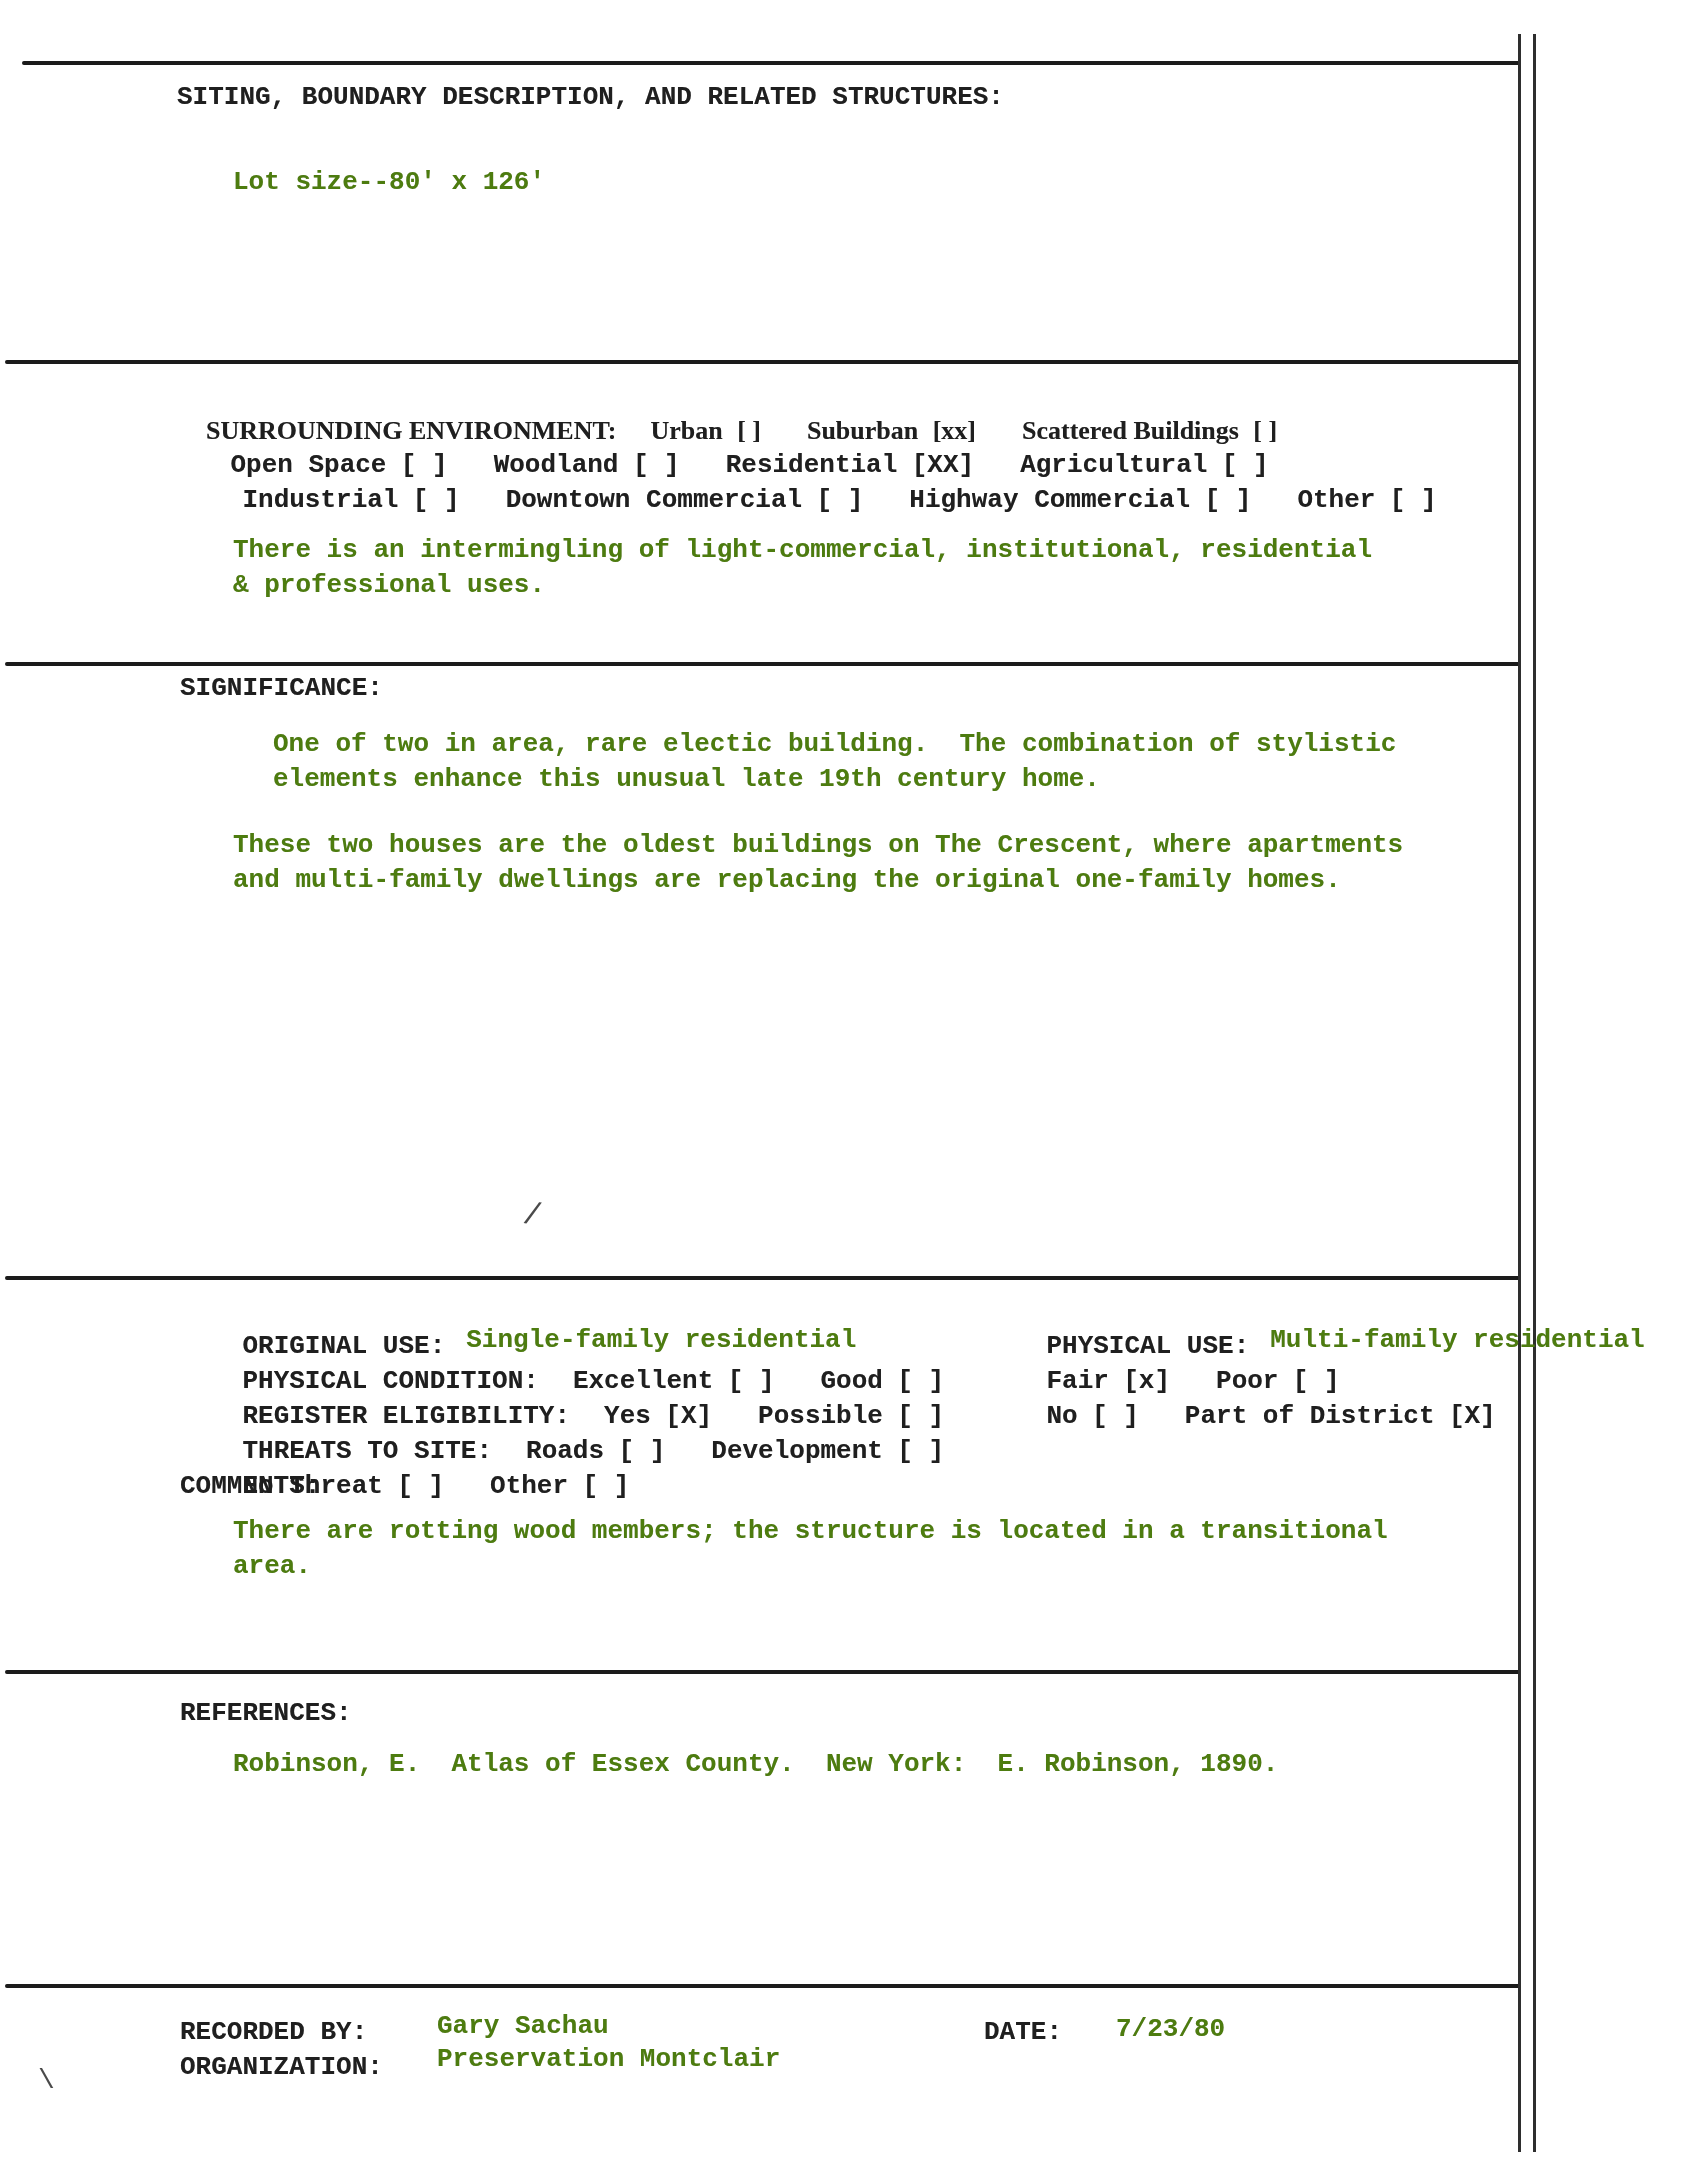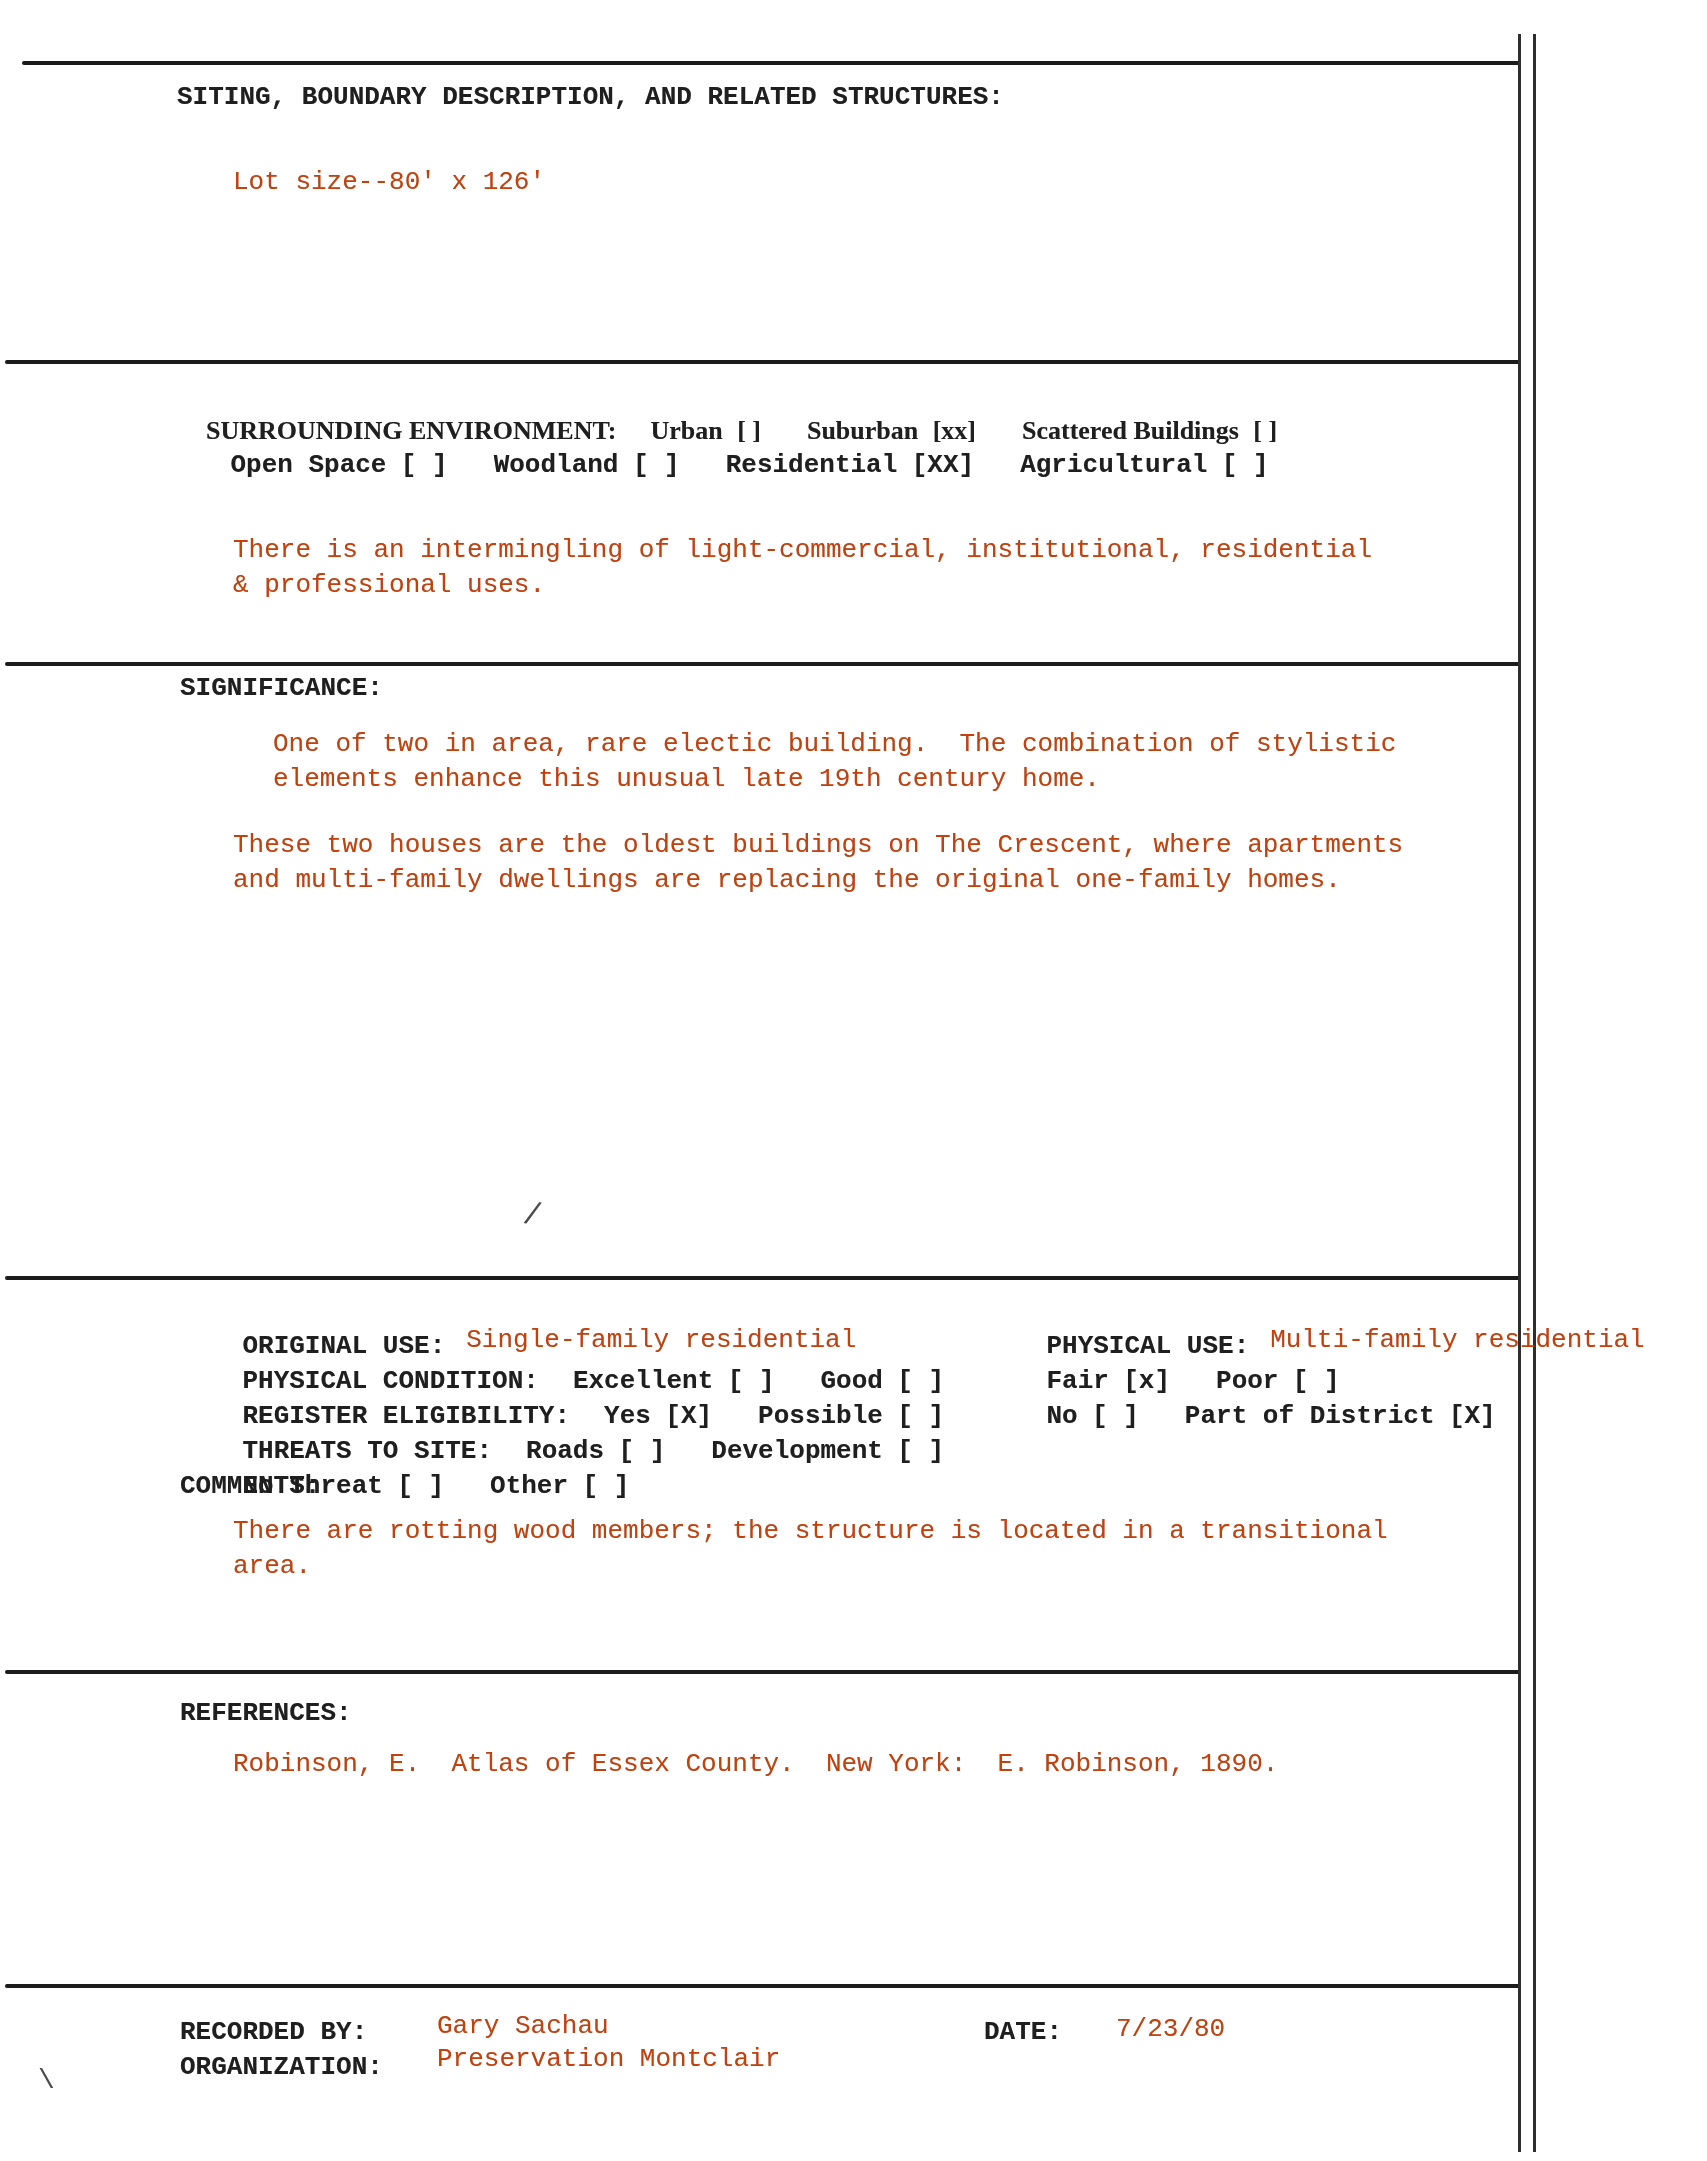--- a/index.html
+++ b/index.html
@@ -2,21 +2,21 @@
 <html style="font-size:7.7px"><head>
 <meta charset="utf-8">
 <style>
   html,body{margin:0;padding:0;background:#e8e8e8;}
   .page{
     position:relative; width:1708px; height:2161px; background:#ffffff;
     font-family:"Liberation Mono","DejaVu Sans Mono",monospace; overflow:hidden;
   }
   .t{position:absolute; font-size:26px; line-height:35px; white-space:pre-wrap;}
   .ink{color:#1f1f1f; font-weight:700; text-shadow:0 0 0.5px rgba(0,0,0,.35);}
-  .typed{color:#c2410c; font-weight:400; text-shadow:0 0 0.5px rgba(90,90,90,.3);}
+  .typed{color:#4d7c0f; font-weight:700; text-shadow:0 0 0.5px rgba(90,90,90,.3);}
   .rule{position:absolute; height:4.3px; background:#1b1b1b; border-radius:1.9px;}
   .vline{position:absolute; width:2.9px; background:#2e2e2e;}
   .h{margin-right:34px;}
   .opt{margin-right:46px; display:inline-block;}
   .opt:last-child{margin-right:0;}
   .box{margin-left:14.4px;}
   .val{margin-left:21px; position:relative; top:-5.7px;}
   .mark{position:absolute; color:#4a4a4a; font-weight:400;}
 </style>
 </head>
@@ -35,20 +35,23 @@
   <div class="vline" style="left:1533px; top:34px; height:2118px;"></div>
 
   <div class="t ink" style="left:177px; top:80px;">SITING, BOUNDARY DESCRIPTION, AND RELATED STRUCTURES:</div>
   <div class="t typed" style="left:233px; top:165px;">Lot size--80' x 126'</div>
 
   <div class="t ink" style="left:180px; top:378px;font-family:Liberation Serif, serif;">
     <span class="h">SURROUNDING ENVIRONMENT:</span><span class="opt"><span>Urban</span><span class="box">[ ]</span></span><span class="opt"><span>Suburban</span><span class="box">[xx]</span></span><span class="opt"><span>Scattered Buildings</span><span class="box">[ ]</span></span>
   </div>
   <div class="t ink" style="left:168px; top:413px;">
     <span class="opt"><span>Open Space</span><span class="box">[ ]</span></span><span class="opt"><span>Woodland</span><span class="box">[ ]</span></span><span class="opt"><span>Residential</span><span class="box">[XX]</span></span><span class="opt"><span>Agricultural</span><span class="box">[ ]</span></span>
+  </div>
+  <div class="t ink" style="left:180px; top:448px;">
+    <span class="opt"><span>Industrial</span><span class="box">[ ]</span></span><span class="opt"><span>Downtown Commercial</span><span class="box">[ ]</span></span><span class="opt"><span>Highway Commercial</span><span class="box">[ ]</span></span><span class="opt"><span>Other</span><span class="box">[ ]</span></span>
   </div>
   <div class="t typed" style="left:233px; top:533px;">There is an intermingling of light-commercial, institutional, residential
 &amp; professional uses.</div>
 
   <div class="t ink" style="left:180px; top:671px;">SIGNIFICANCE:</div>
   <div class="t typed" style="left:244px; top:727px;margin-left:29px;">One of two in area, rare electic building.  The combination of stylistic
 elements enhance this unusual late 19th century home.</div>
   <div class="t typed" style="left:233px; top:828px;">These two houses are the oldest buildings on The Crescent, where apartments
 and multi-family dwellings are replacing the original one-family homes.</div>
 

